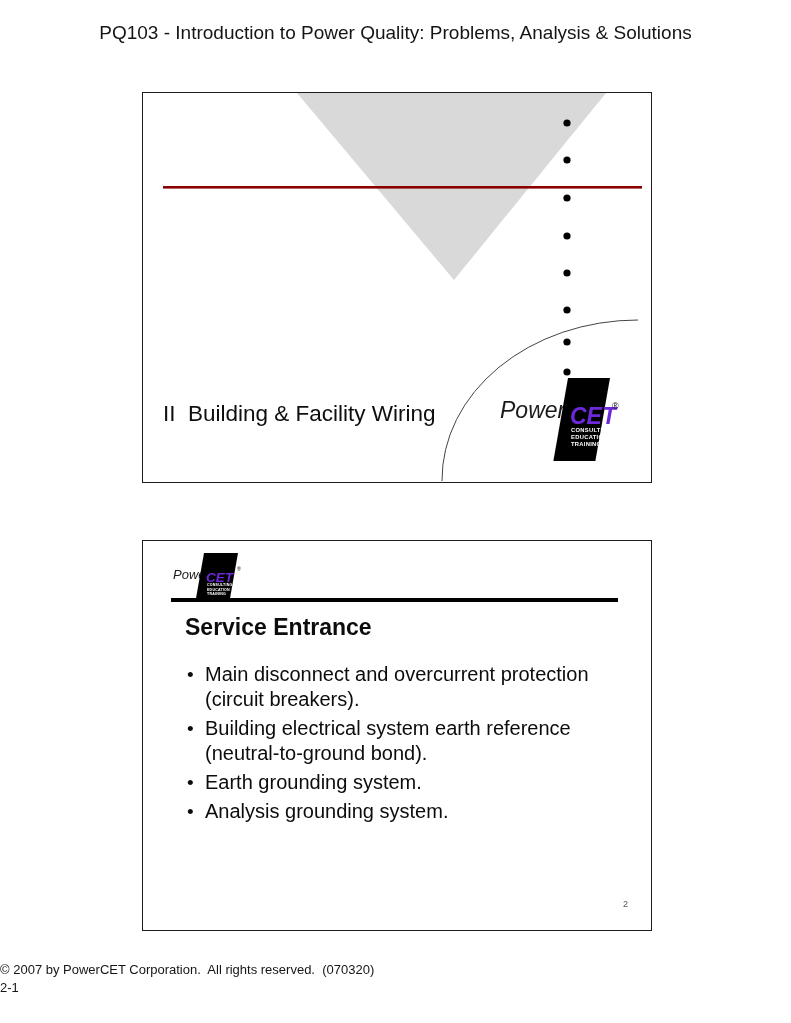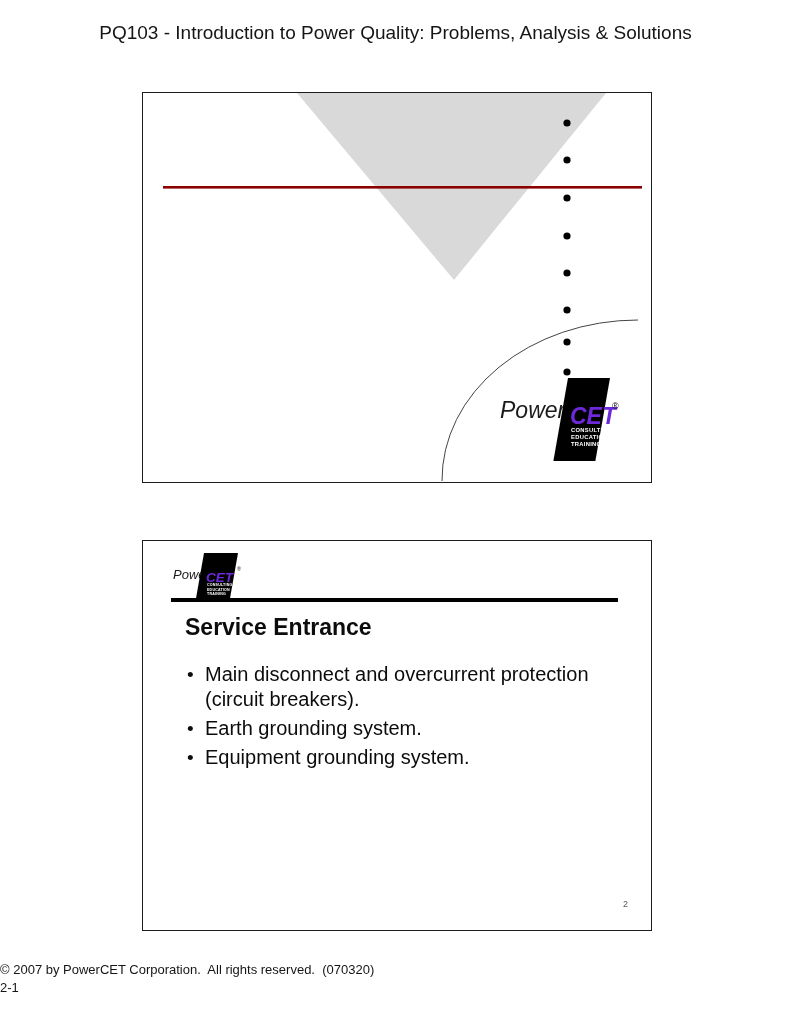--- a/index.html
+++ b/index.html
@@ -99,20 +99,21 @@
       <circle cx="424" cy="67" r="3.6"></circle>
       <circle cx="424" cy="105" r="3.6"></circle>
       <circle cx="424" cy="143" r="3.6"></circle>
       <circle cx="424" cy="180" r="3.6"></circle>
       <circle cx="424" cy="217" r="3.6"></circle>
       <circle cx="424" cy="249" r="3.6"></circle>
       <circle cx="424" cy="279" r="3.6"></circle>
     </g>
   </svg>
 
+  <div class="slide1-title">II  Building &amp; Facility Wiring</div>
 
   <div class="logo" id="logo-big">
     <span class="power">Power</span>
     <div class="box"></div>
     <span class="cet">CET</span>
     <span class="reg">®</span>
     <div class="tagline">
       <div>CONSULTING</div>
       <div>EDUCATION</div>
       <div>TRAINING</div>
@@ -132,21 +133,22 @@
       <div>TRAINING</div>
     </div>
   </div>
 
   <div class="title-rule"></div>
 
   <div class="slide2-title">Service Entrance</div>
 
   <ul class="bullet-list">
       <li>Main disconnect and overcurrent protection (circuit breakers).</li>
+      <li>Building electrical system earth reference (neutral-to-ground bond).</li>
       <li>Earth grounding system.</li>
-      <li>Equipment grounding system.</li>
+      <li>Analysis grounding system.</li>
     </ul>
 
   <div class="slide-pagenum">2</div>
 </div>
 
 <div class="page-footer" id="footer-copyright">© 2007 by PowerCET Corporation.  All rights reserved.  (070320)</div>
 <div class="page-footer" id="footer-page">2-1</div>
 
 </body></html>

